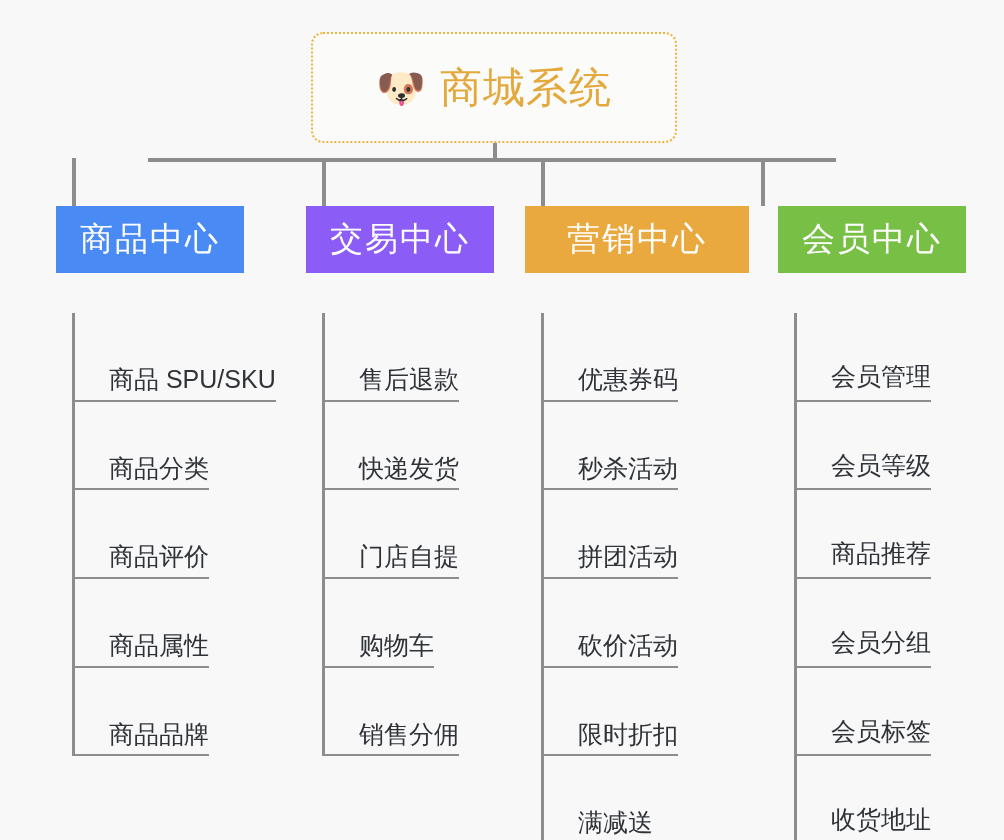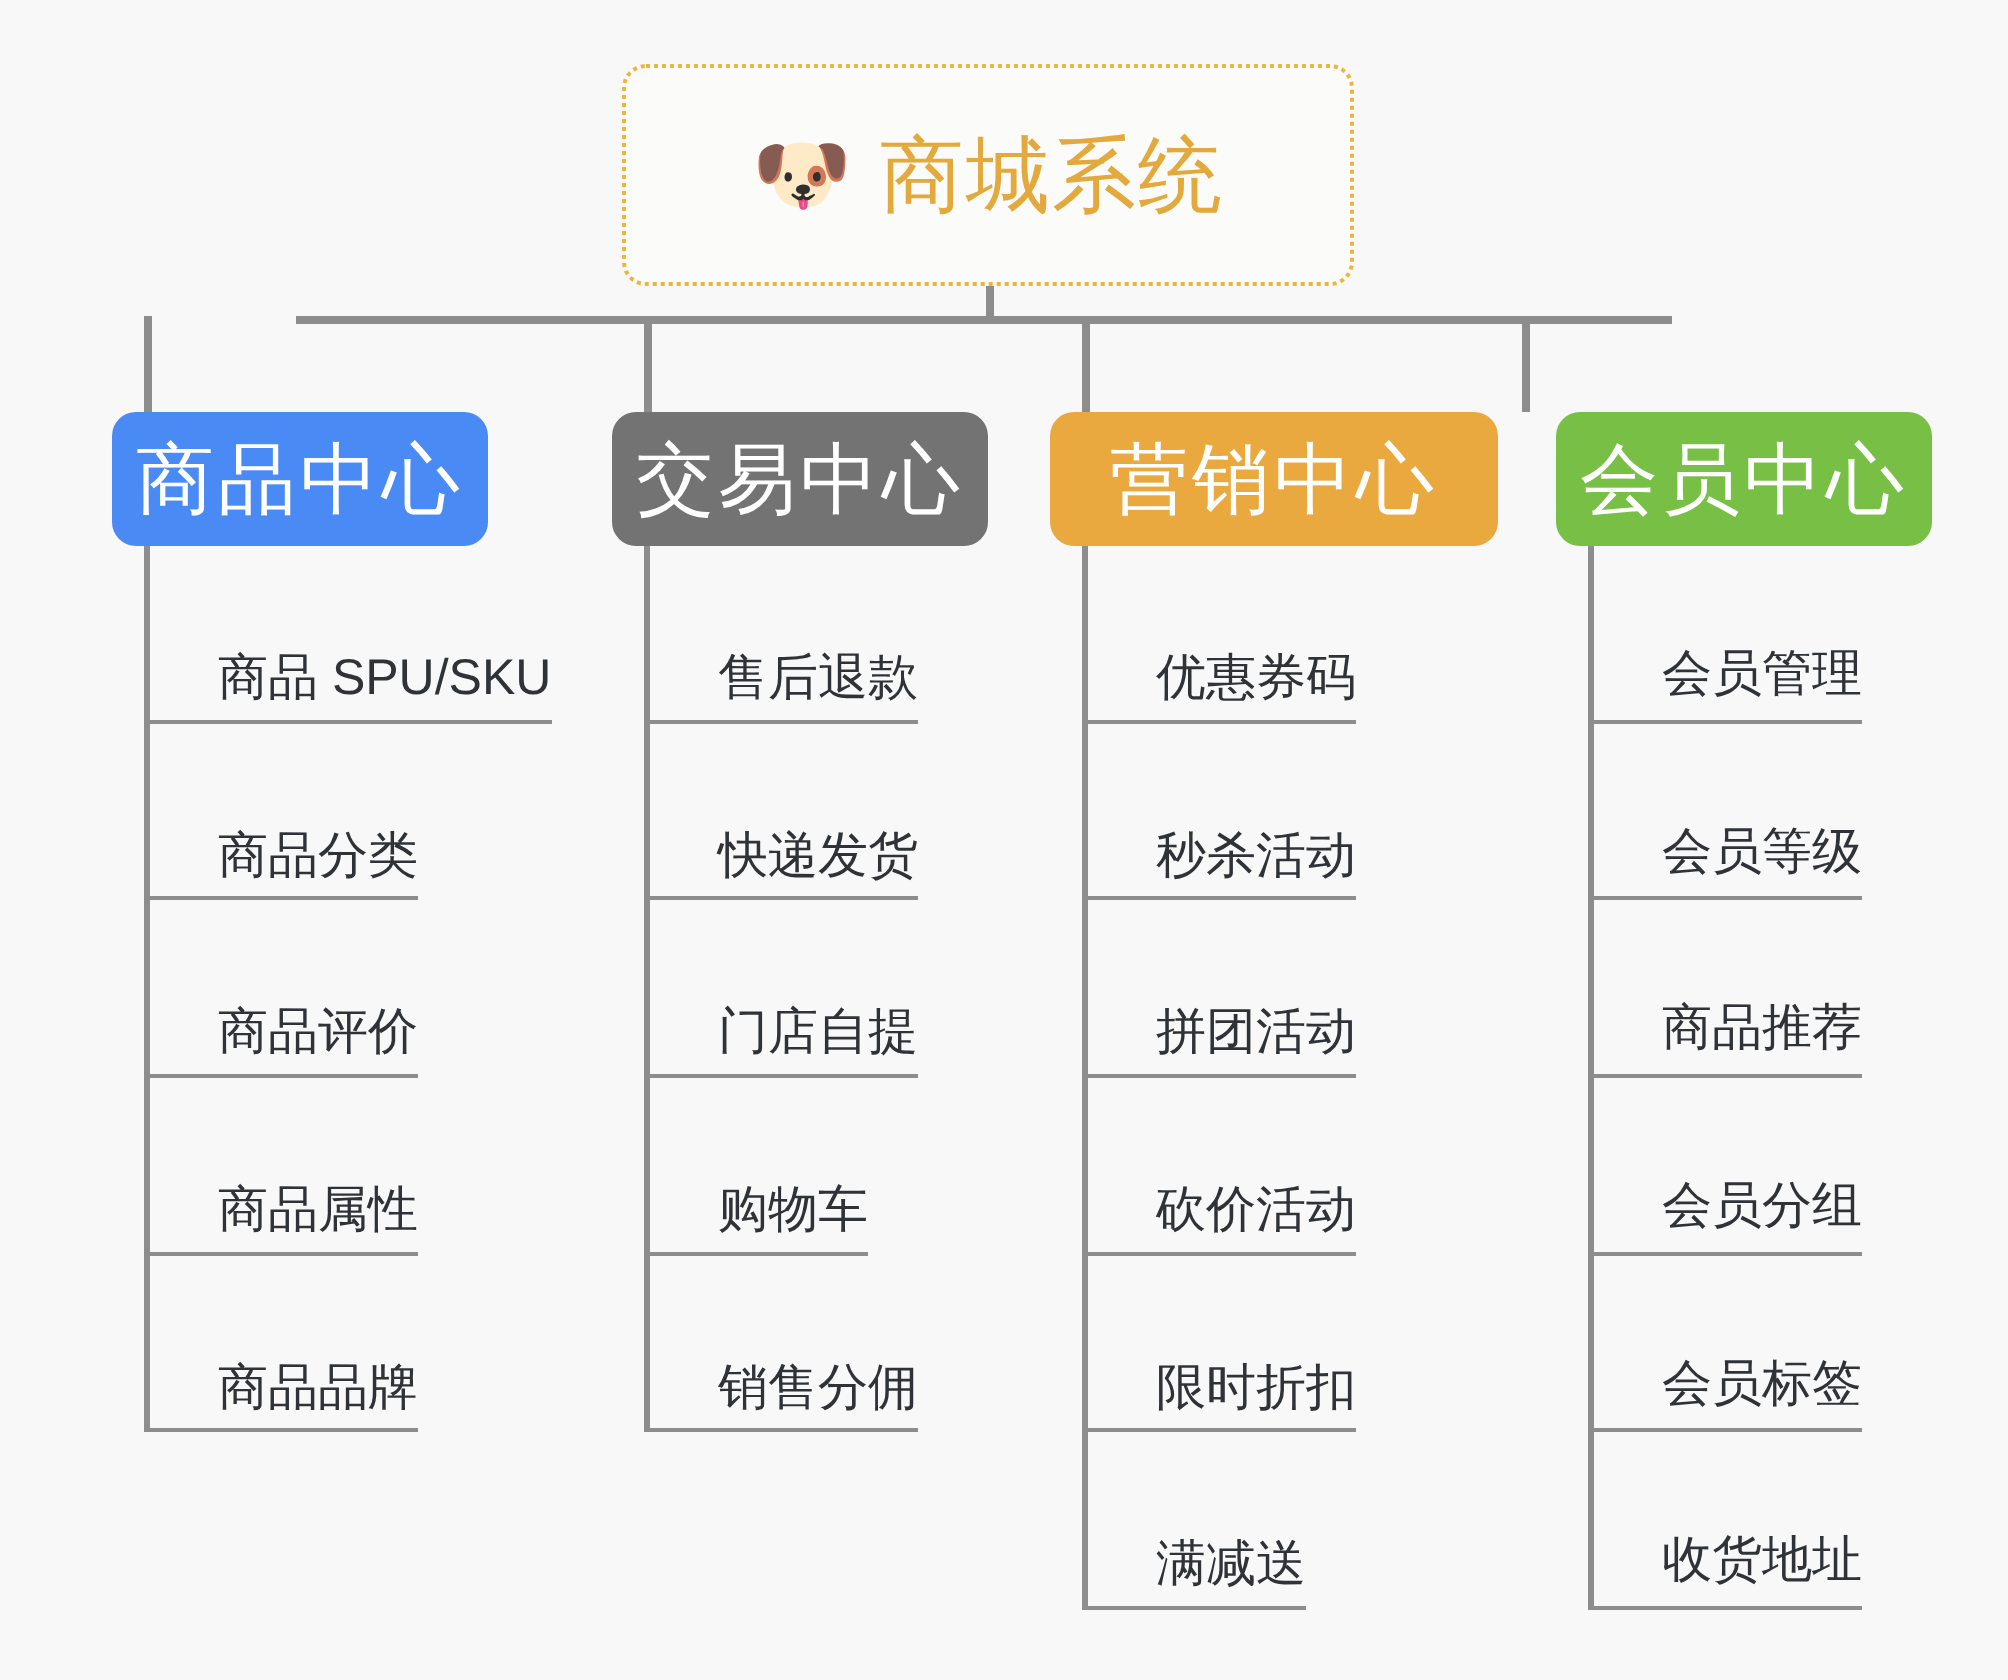--- a/index.html
+++ b/index.html
@@ -72,36 +72,37 @@
   }
 
   
   .column {
     position: absolute;
     top: 206px;
   }
   .cat-header {
     box-sizing: border-box;
     height: 67px;
-    border-radius: 12px;
+    border-radius: 0;
     display: flex;
     align-items: center;
     justify-content: center;
     color: #ffffff;
-    font-size: 39px;
+    font-size: 33px;
     letter-spacing: 2px;
     white-space: nowrap;
   }
 
   
   .leaf-list {
     position: relative;
     margin-left: 16px;
     border-left: 3px solid #8d8d8d;
     padding-top: 0;
+    margin-top: 40px;
   }
   .leaf-item {
     position: relative;
     height: 88.7px;
     display: flex;
     align-items: flex-end;
     box-sizing: border-box;
   }
   .leaf-label {
     display: inline-block;
@@ -156,21 +157,21 @@
           </div>
           <div class="leaf-item">
             <span class="leaf-label">商品属性</span>
           </div>
           <div class="leaf-item">
             <span class="leaf-label">商品品牌</span>
           </div>
         </div>
       </div>
       <div class="column" style="left: 306px; width: 188px;">
-        <div class="cat-header" style="background: #737373; width: 188px;">交易中心</div>
+        <div class="cat-header" style="background: #8b5cf6; width: 188px;">交易中心</div>
         <div class="leaf-list">
           <div class="leaf-item">
             <span class="leaf-label">售后退款</span>
           </div>
           <div class="leaf-item">
             <span class="leaf-label">快递发货</span>
           </div>
           <div class="leaf-item">
             <span class="leaf-label">门店自提</span>
           </div>

